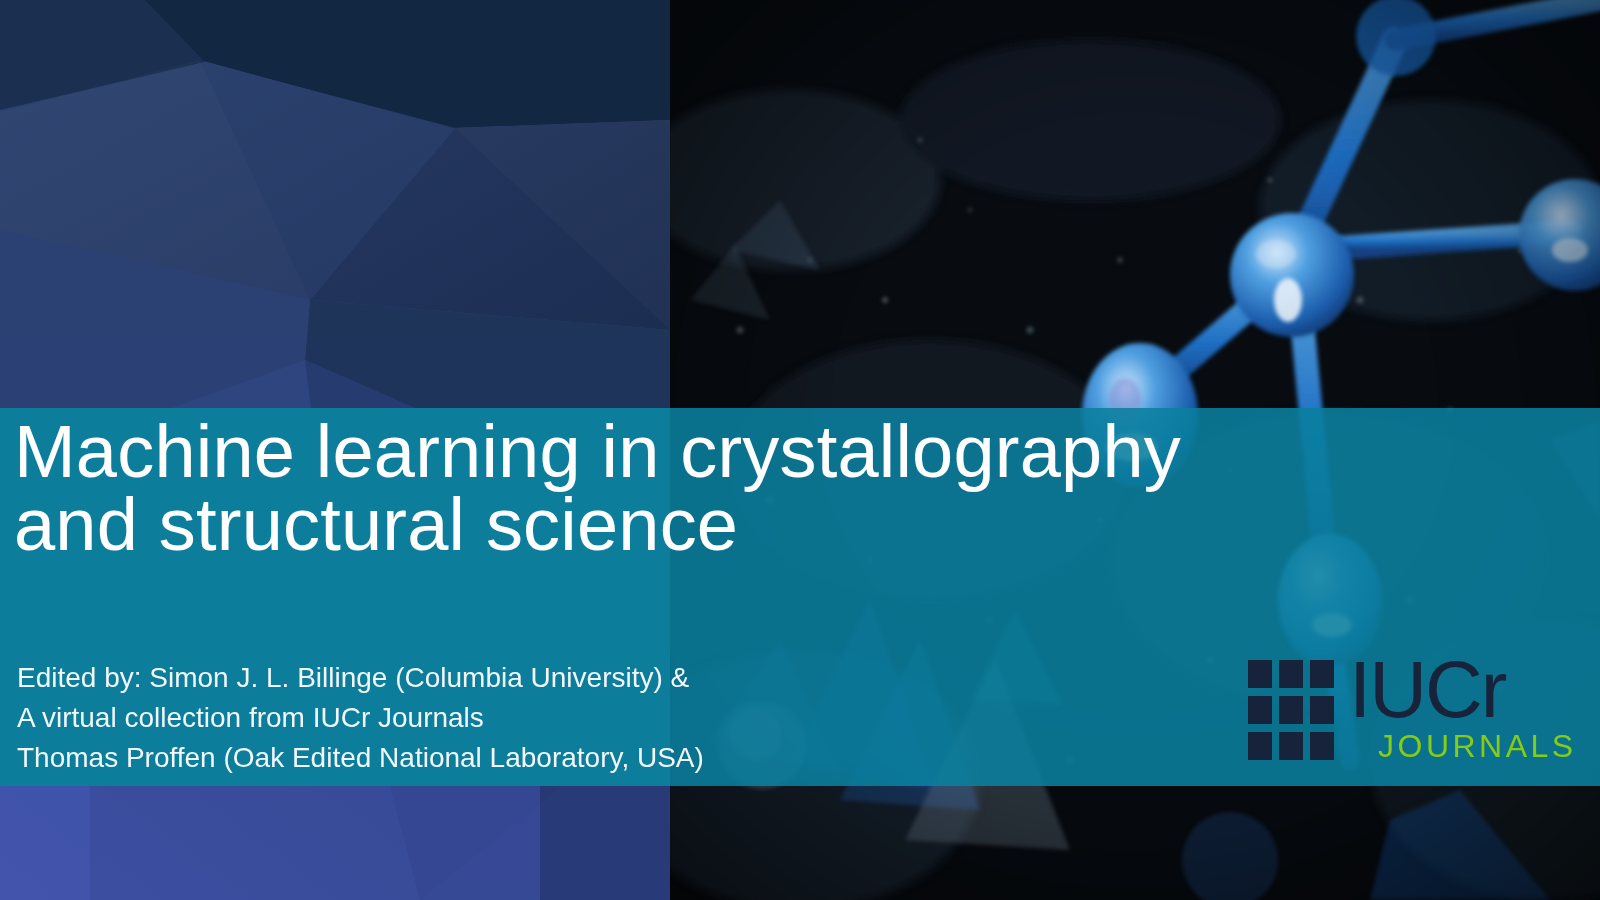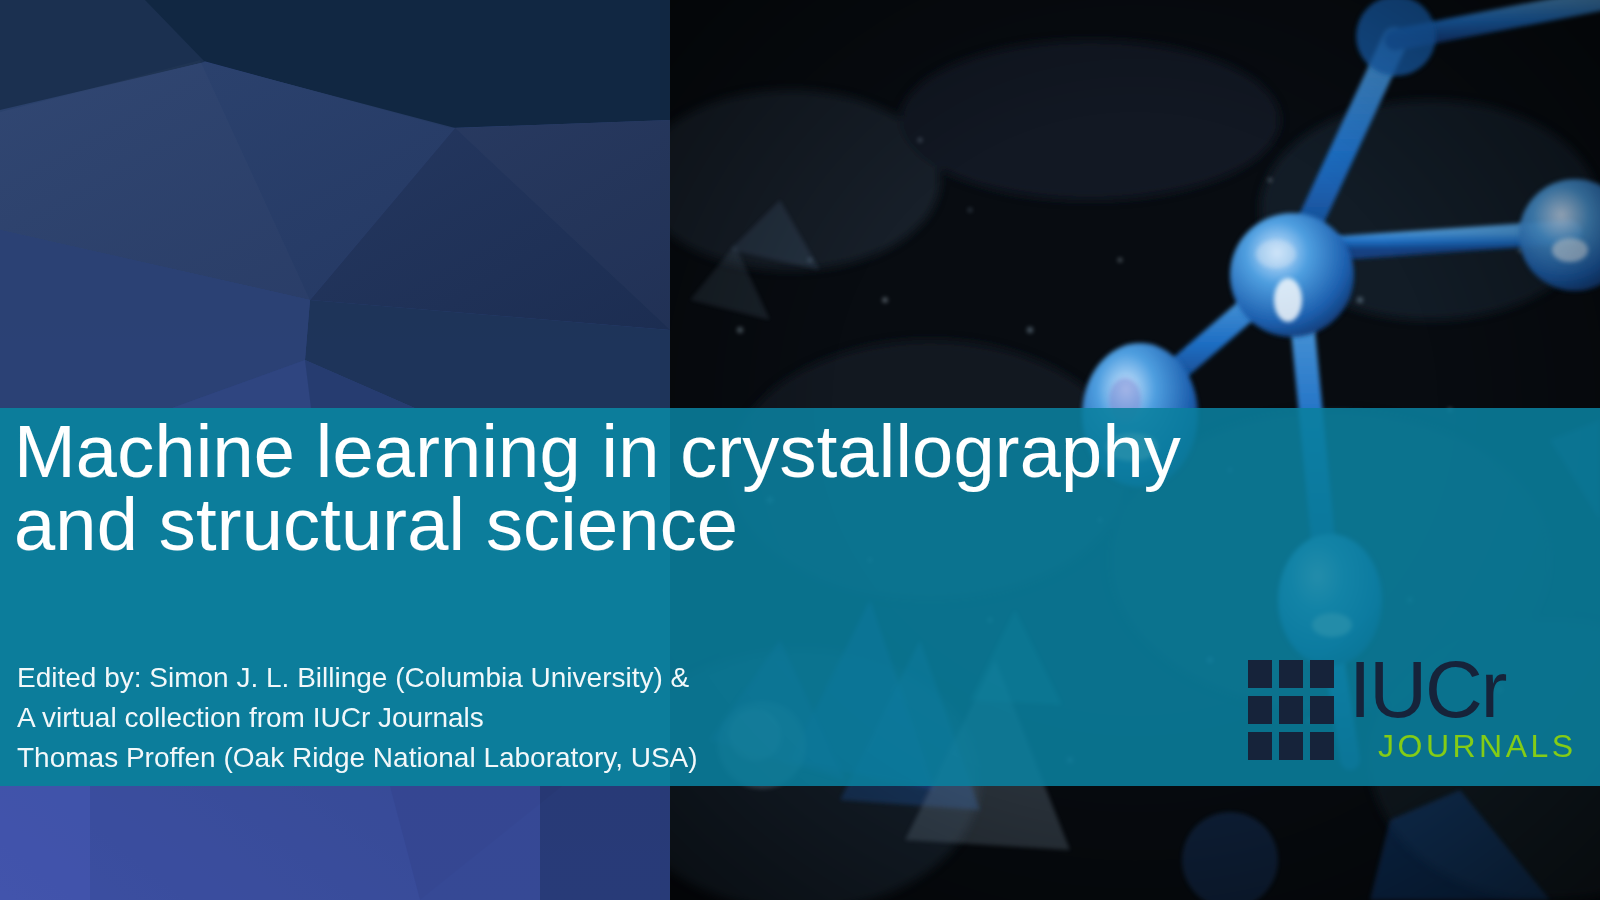--- a/index.html
+++ b/index.html
@@ -247,21 +247,21 @@
     <div class="banner-left"></div>
     <div class="banner-right"></div>
   </div>
 
   <div class="title">Machine learning in crystallography
 and structural science</div>
 
   <div class="subtitle">
     <div>Edited by: Simon J. L. Billinge (Columbia University) &amp;</div>
     <div>A virtual collection from IUCr Journals</div>
-    <div>Thomas Proffen (Oak Ridge National Laboratory, USA)</div>
+    <div>Thomas Proffen (Oak Edited National Laboratory, USA)</div>
   </div>
 
   <div class="logo">
     <div class="logo-grid">
       <i class="r0 c0"></i>
         <i class="r0 c1"></i>
         <i class="r0 c2"></i>
       <i class="r1 c0"></i>
         <i class="r1 c1"></i>
         <i class="r1 c2"></i>

